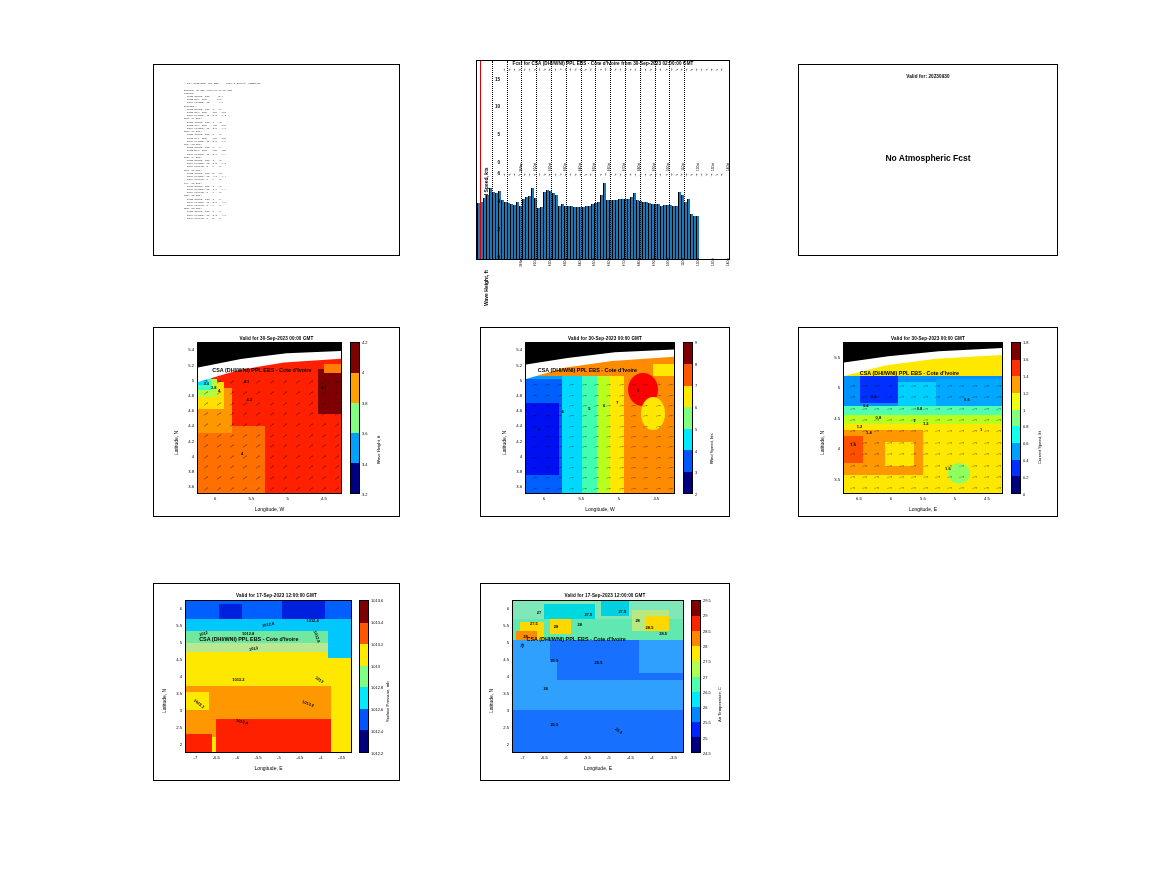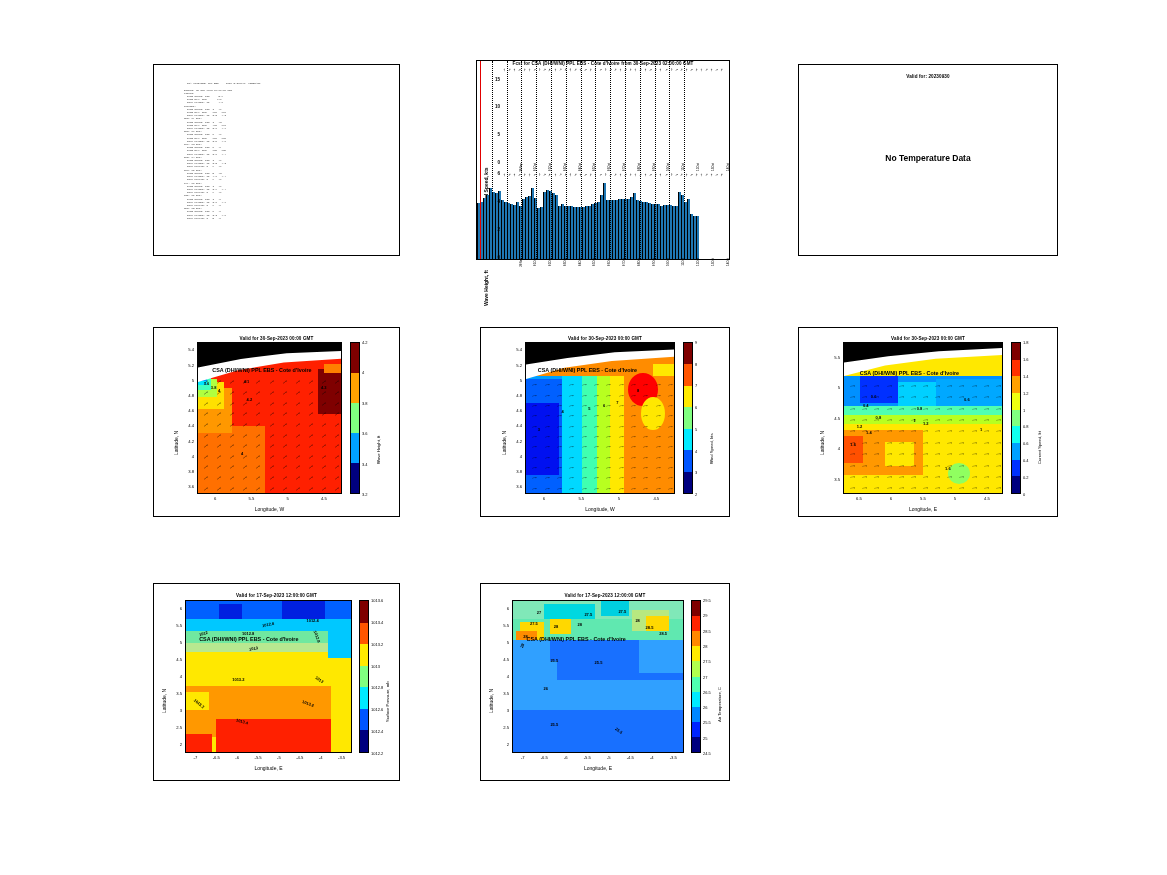--- a/index.html
+++ b/index.html
@@ -373,21 +373,21 @@
       <div class="arrow" style="left:196.8px;top:0;transform:rotate(-47deg);">↗</div>
       <div class="arrow" style="left:201.8px;top:0;transform:rotate(-10deg);">↗</div>
       <div class="arrow" style="left:206.9px;top:0;transform:rotate(-33deg);">↗</div>
       <div class="arrow" style="left:211.9px;top:0;transform:rotate(4deg);">↗</div>
       <div class="arrow" style="left:217.0px;top:0;transform:rotate(-19deg);">↗</div>
     </div>
   </div>
 
 <div class="panel" style="left:798px;top:64px;width:260px;height:192px;">
   <div class="ptitle" style="top:9px;">Valid for: 20230930</div>
-  <div class="nodata" style="top:88px;">No Temperature Data</div>
+  <div class="nodata" style="top:88px;">No Atmospheric Fcst</div>
 </div>
 
 <div class="panel" style="left:153px;top:327px;width:247px;height:190px;">
   <div class="ptitle" style="top:8px;">Valid for 30-Sep-2023 00:00 GMT</div>
   <div class="map" id="map-wh" style="left: 43px; top: 14px; width: 145px; height: 152px; background: rgb(255, 32, 0);">
       <div class="cband" style="left:0%;top:55%;width:47%;height:45%;background:#ff7000;"></div>
       <div class="cband" style="left:0%;top:30%;width:24%;height:30%;background:#ff9800;"></div>
       <div class="cband" style="left:0%;top:26%;width:18%;height:18%;background:#ffe000;"></div>
       <div class="cband" style="left:0%;top:24%;width:13%;height:12%;background:#b0ff40;"></div>
       <div class="cband" style="left:0%;top:22%;width:9%;height:9%;background:#40ffc0;"></div>

